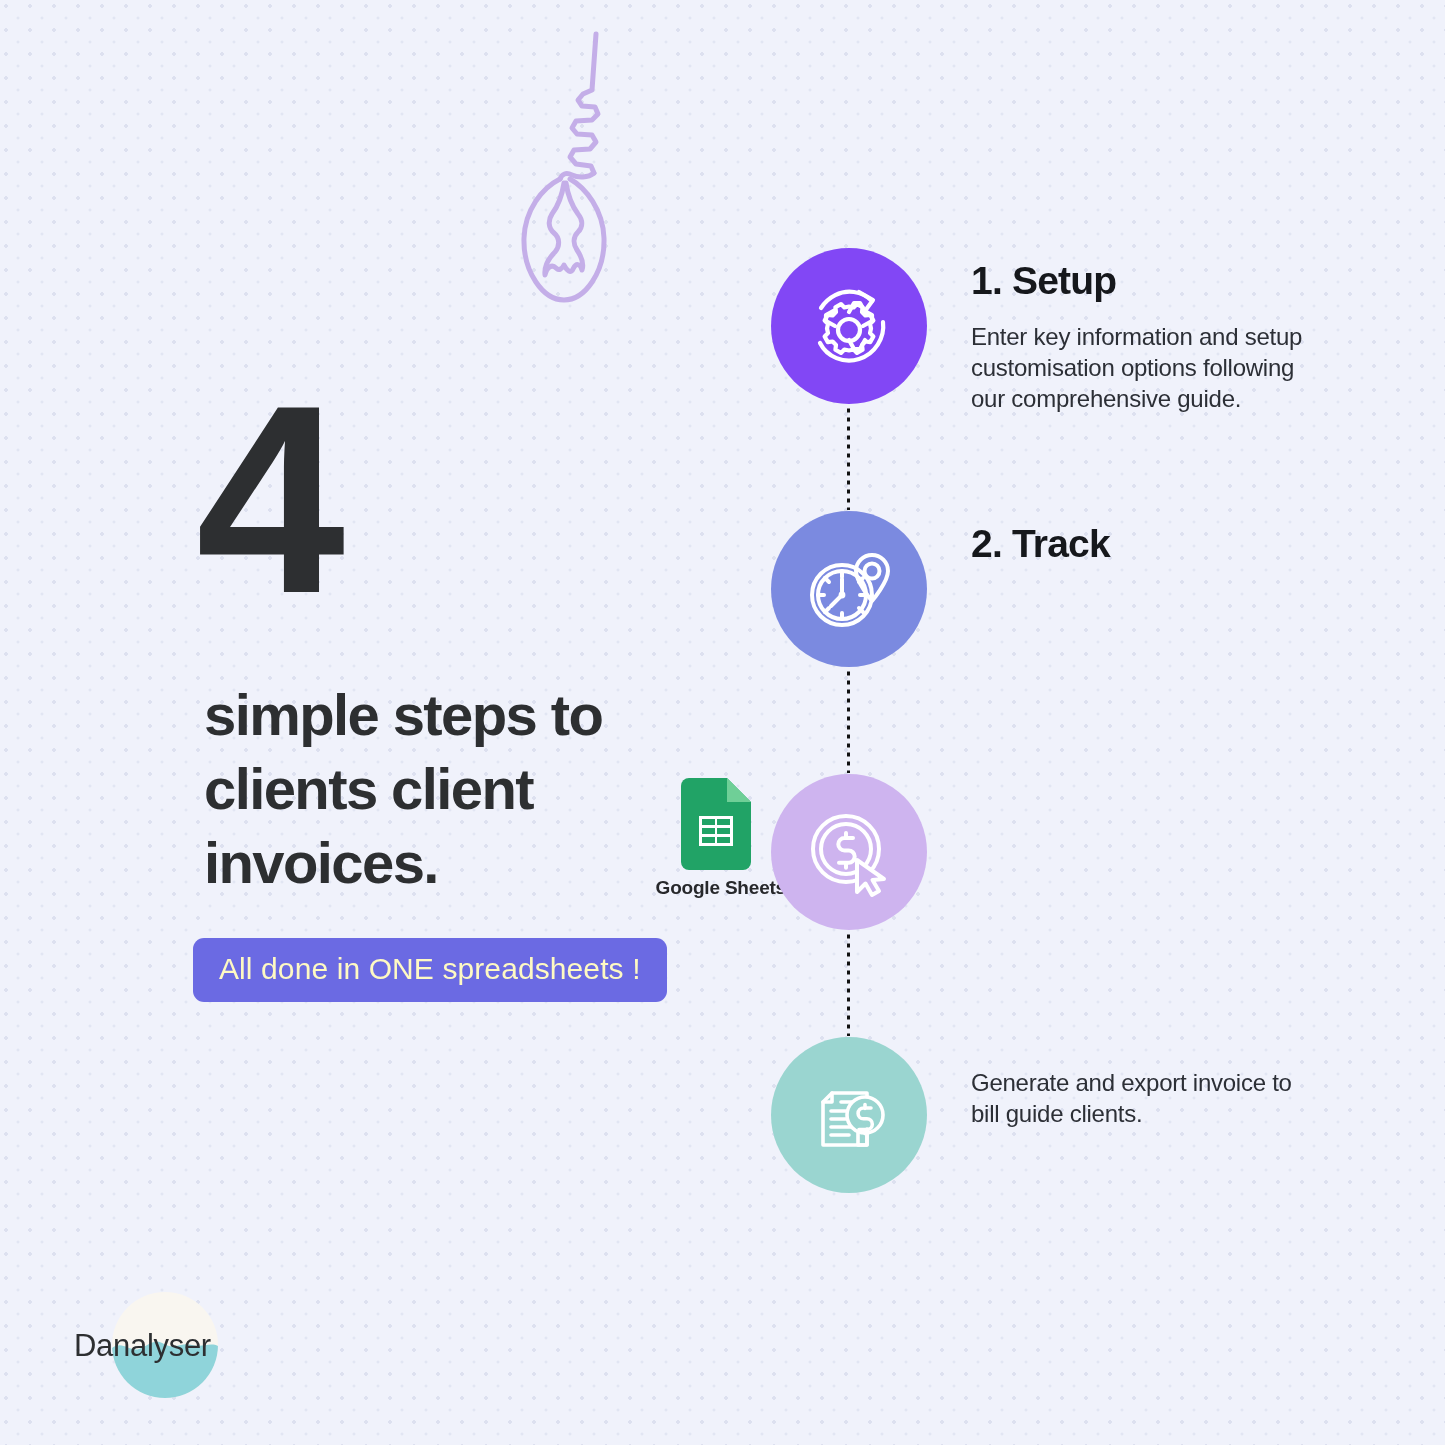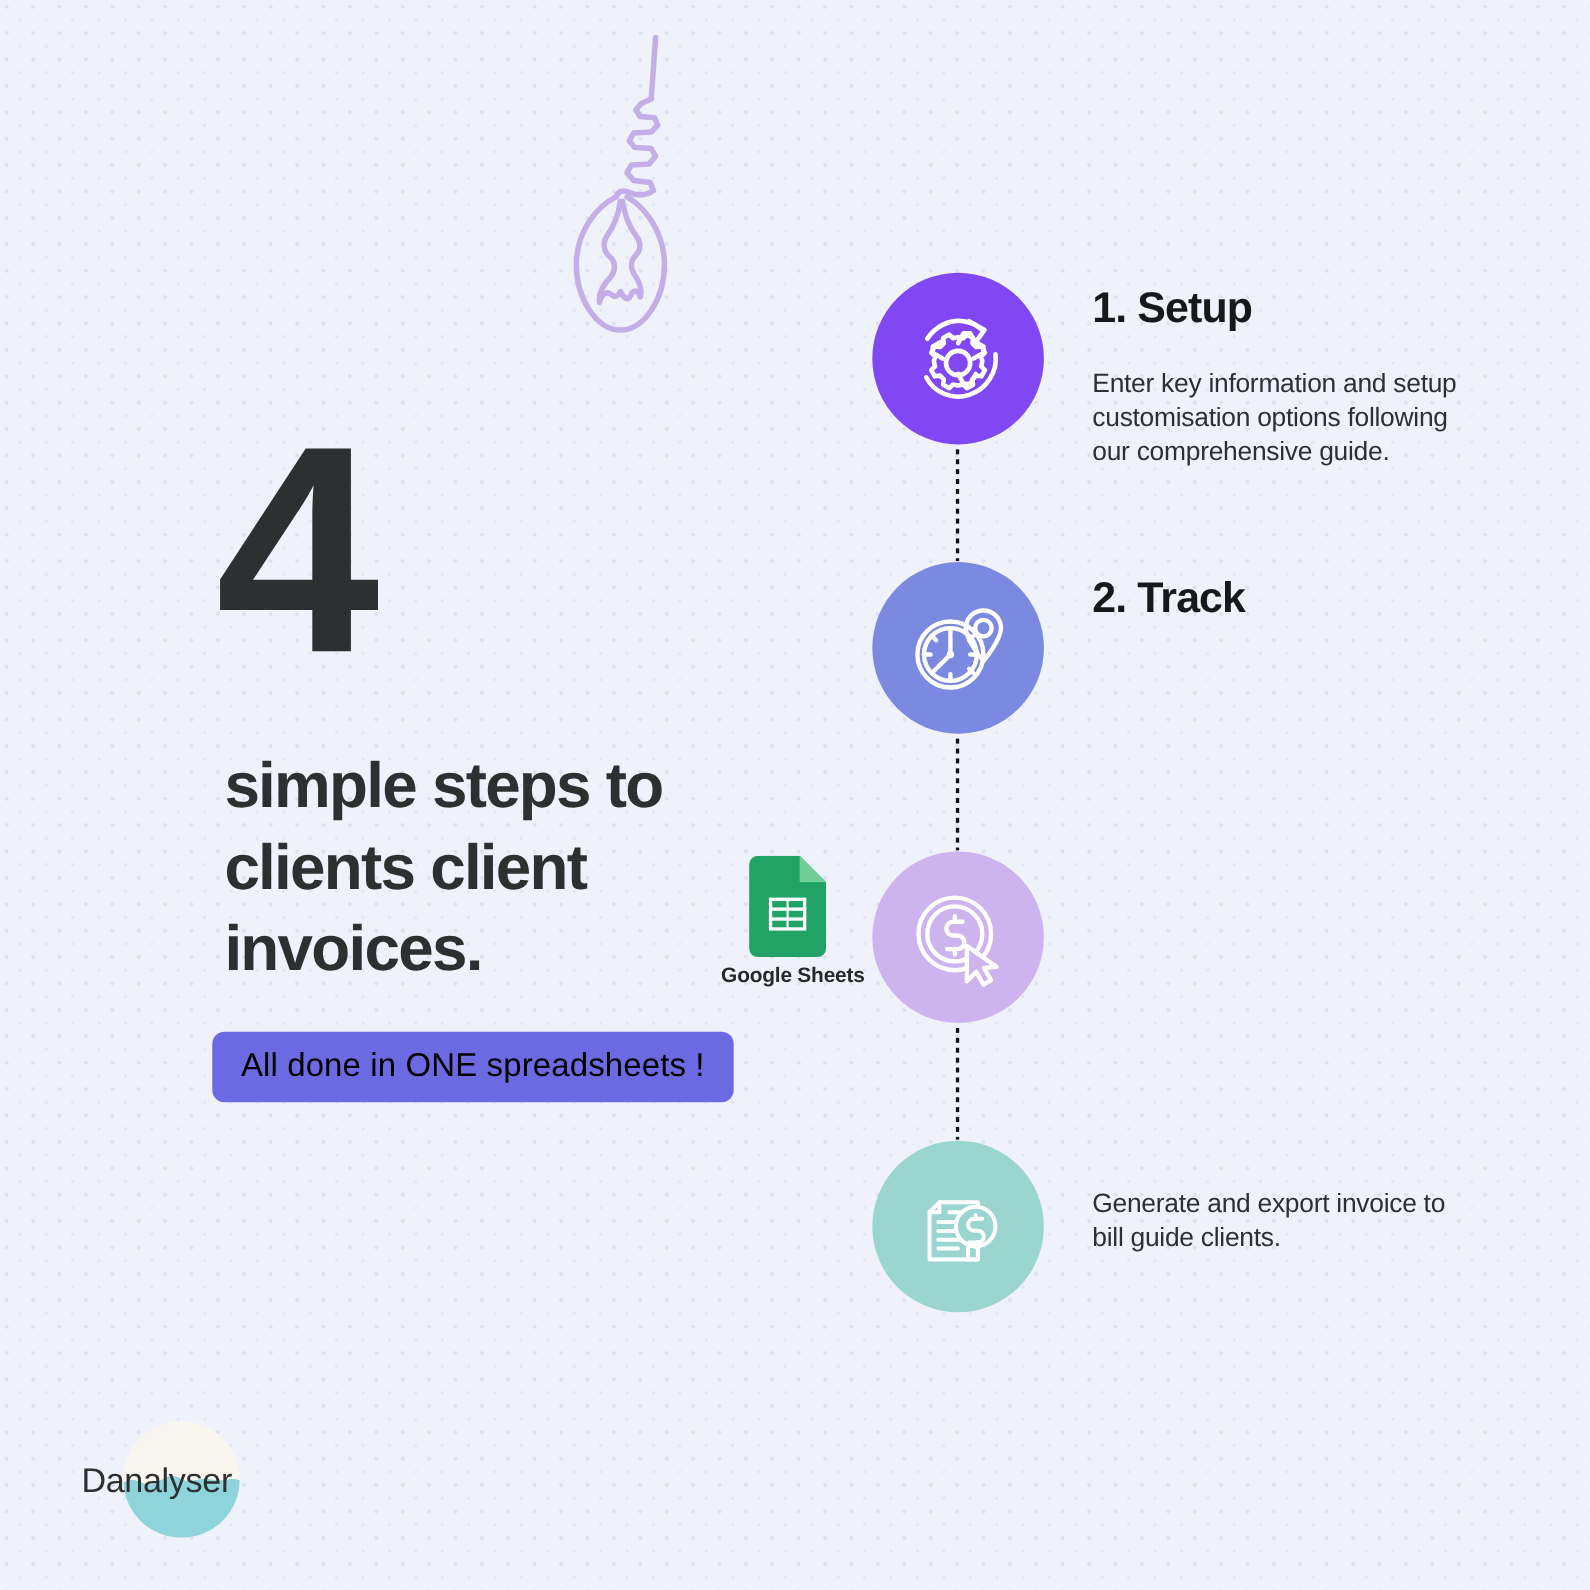--- a/index.html
+++ b/index.html
@@ -39,21 +39,21 @@
     font-size:58px; line-height:1.28;
     font-weight:800; letter-spacing:-1.6px;
     color:#2d2f31;
   }
 
   .badge {
     position:absolute; left:193px; top:938px;
     padding:14px 26px 16px 26px;
     background:#6b6ae3;
     border-radius:11px;
-    color:#000000;
+    color:#fef9c3;
     font-size:30px; font-weight:400; letter-spacing:0.1px;
     white-space:nowrap;
   }
 
   
   .gsheets { position:absolute; left:646px; top:778px; width:140px; text-align:center; }
   .gsheets .gs-label {
     margin-top:7px;
     font-size:19px; font-weight:700; color:#27282b;
     letter-spacing:-0.2px;
@@ -61,21 +61,21 @@
   }
 
   
   .logo { position:absolute; left:112px; top:1292px; width:120px; }
   .logo-name {
     position:absolute; left:74px; top:1328px;
     font-size:31px; color:#2d2f31; font-weight:400; letter-spacing:-0.3px;
   }
 
   
-  .steps { position:absolute; left:793px; top:248px; width:560px; }
+  .steps { position:absolute; left:771px; top:248px; width:560px; }
 
   .step { position:relative; height:263px; }
   .step:last-child { height:auto; }
 
   .step-circle {
     position:absolute; left:0; top:0;
     width:156px; height:156px; border-radius:50%;
     display:flex; align-items:center; justify-content:center;
   }
 
@@ -87,21 +87,21 @@
     background-size:3px 9px;
     background-repeat:repeat-y;
   }
 
   .step-text { position:absolute; left:200px; top:12px; width:340px; }
   .step-title {
     font-size:39px; font-weight:800; color:#16181c;
     letter-spacing:-0.8px; line-height:1.1;
   }
   .step-desc {
-    margin-top:30px;
+    margin-top:18px;
     font-size:24px; line-height:1.30; color:#2c2f36;
     letter-spacing:-0.25px;
   }
 
   svg { display:block; }
 </style>
 </head>
 <body>
 
 <div id="page">

